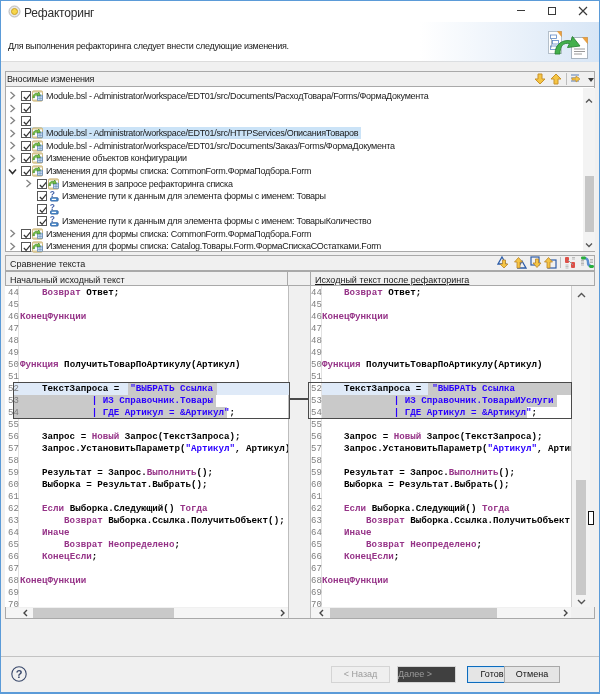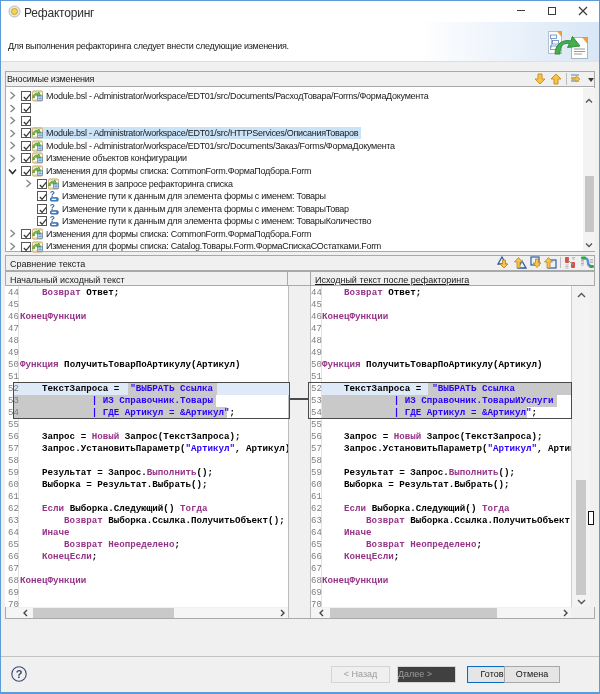--- a/index.html
+++ b/index.html
@@ -275,21 +275,20 @@
           <path d="M2 5.5 L4.5 8 L9 2.5" fill="none" stroke="#333" stroke-width="1.3"></path>
         </svg>
       </span>
       <span style="width:1px"></span>
       <span style="display:inline-flex;align-items:center">
         <svg width="11" height="12" viewBox="0 0 13 13" style="flex:0 0 auto">
           <text x="2" y="8" font-size="10" font-weight="bold" fill="#3f5fa8" font-family="Liberation Sans">?</text>
           <rect x="3" y="8.5" width="9" height="4" rx="1" fill="#4f8fd0" stroke="#2c5e9e"></rect>
           <rect x="4.5" y="9.8" width="5" height="1.4" fill="#fff"></rect>
         </svg>
-        <span style="padding:0 3px 0 3px">Изменение пути к данным для элемента формы с именем: ТоварыТовар</span>
       </span>
     </div>
     <div class="treerow" style="left:22px;top:214.8px">
       <span style="width:12px"></span>
       <span style="width:3px"></span>
       <span class="chk">
         <svg width="10" height="10" viewBox="0 0 11 11">
           <path d="M2 5.5 L4.5 8 L9 2.5" fill="none" stroke="#333" stroke-width="1.3"></path>
         </svg>
       </span>

